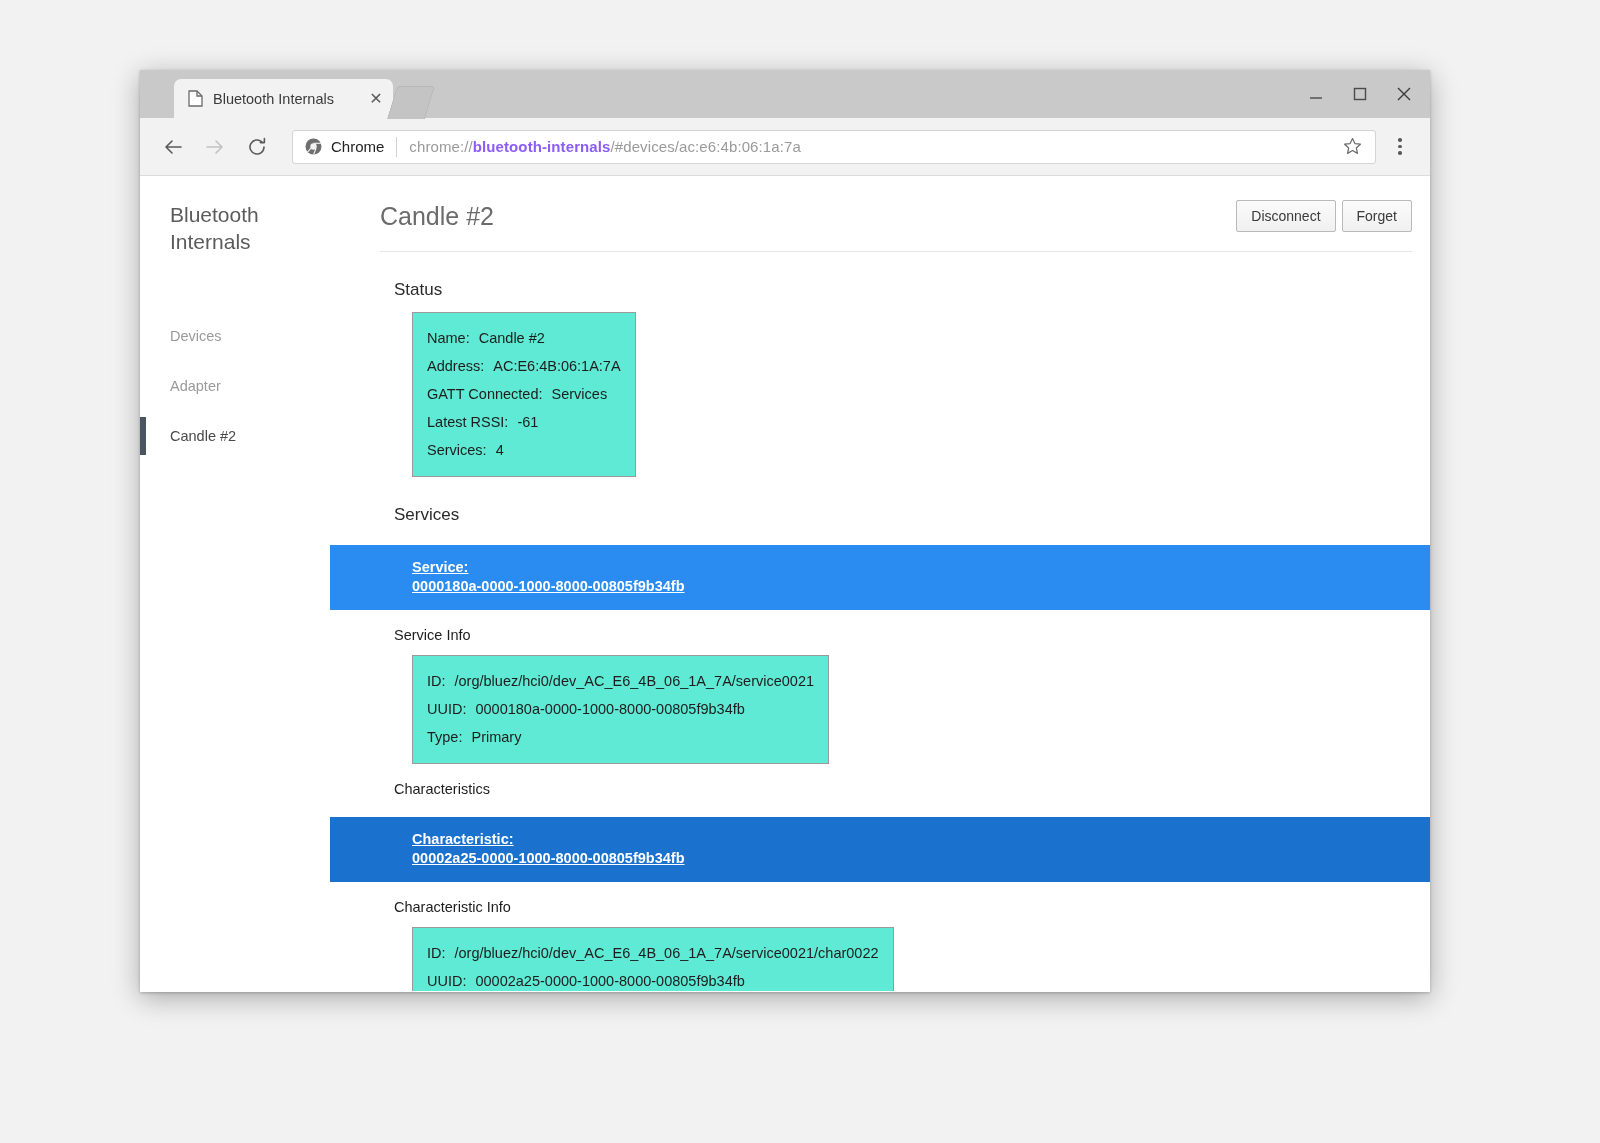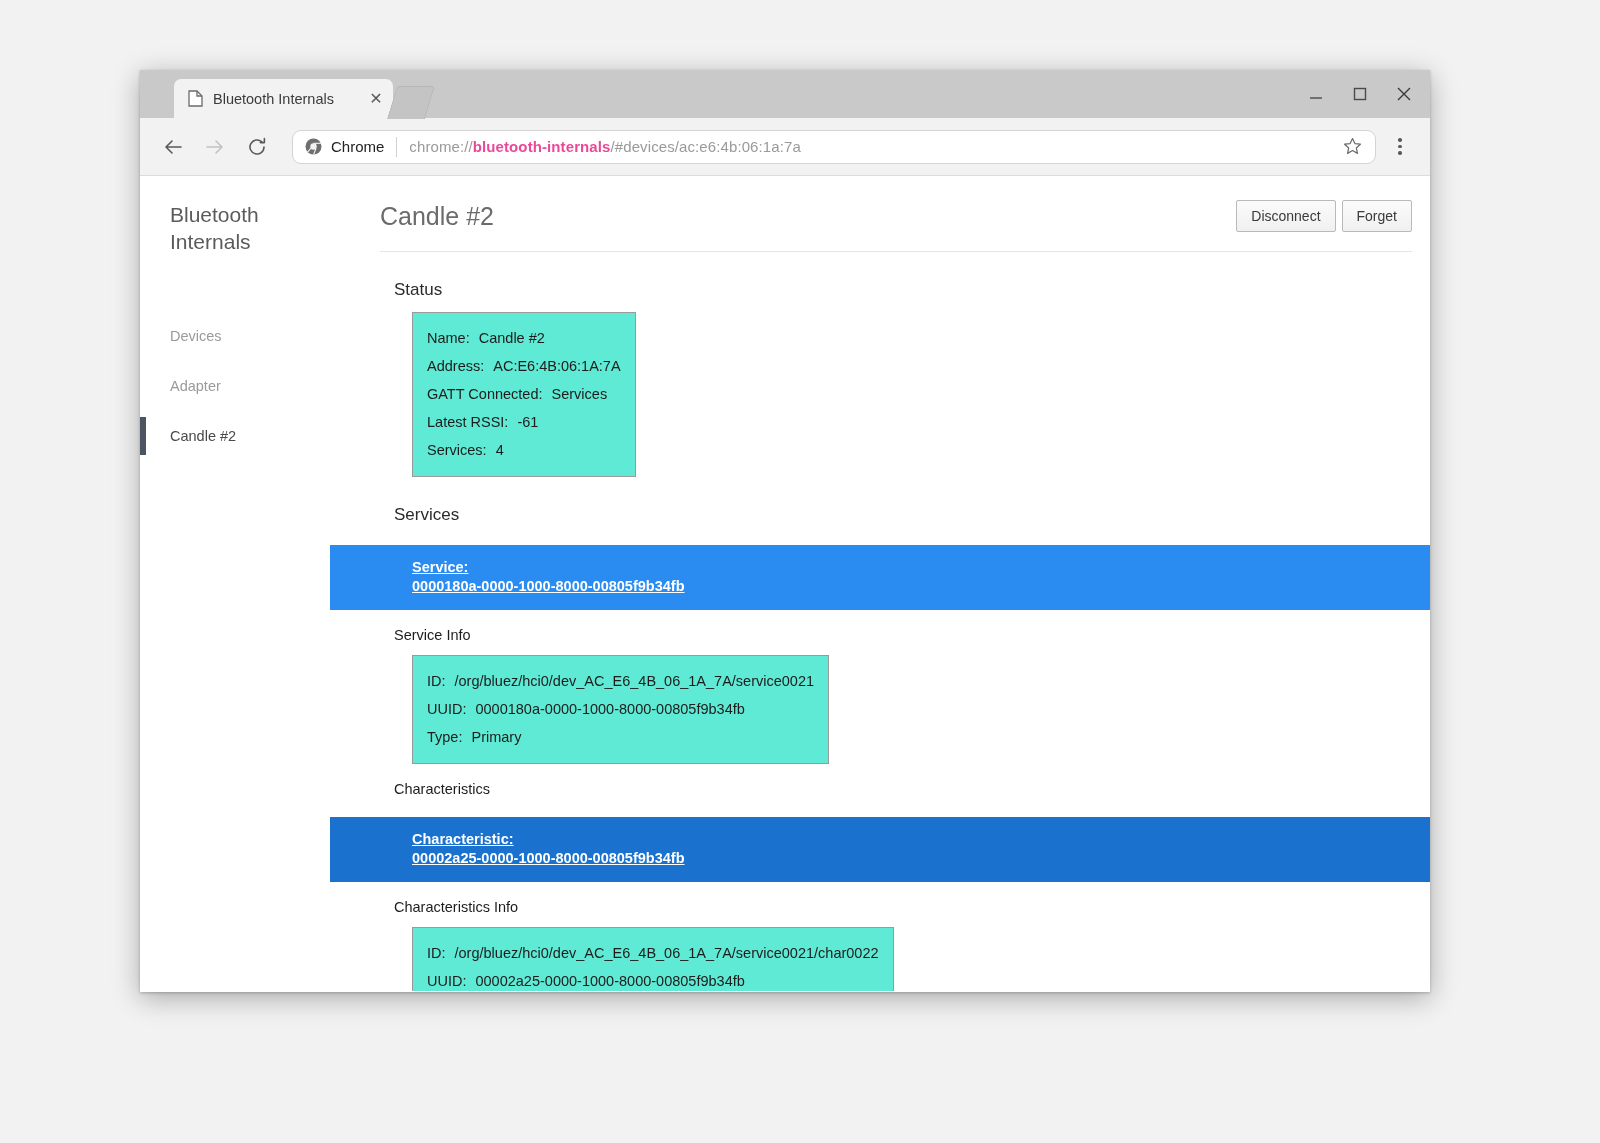--- a/index.html
+++ b/index.html
@@ -128,21 +128,21 @@
     display: flex;
     align-items: center;
     justify-content: center;
     flex: 0 0 auto;
   }
   #omnibox {
     flex: 1 1 auto;
     height: 34px;
     background: #ffffff;
     border: 1px solid #d4d4d4;
-    border-radius: 9px;
+    border-radius: 3px;
     margin-left: 14px;
     margin-right: 8px;
     display: flex;
     align-items: center;
     padding: 0 10px 0 12px;
     box-sizing: border-box;
   }
   #chrome-scheme-chip {
     display: flex;
     align-items: center;
@@ -160,21 +160,21 @@
     margin: 0 12px;
     flex: 0 0 auto;
   }
   #url-text {
     font-size: 15px;
     color: #9a9a9a;
     white-space: nowrap;
     flex: 1 1 auto;
     letter-spacing: 0.1px;
   }
-  #url-text b { color: #ec4899; font-weight: 700; }
+  #url-text b { color: #8b5cf6; font-weight: 700; }
   #bookmark-star {
     width: 26px;
     height: 26px;
     flex: 0 0 auto;
     display: flex;
     align-items: center;
     justify-content: center;
   }
   #menu-button {
     width: 32px;
@@ -482,21 +482,21 @@
         </div>
       </div>
 
       <div class="sub-title">Characteristics</div>
 
       <div class="banner" id="characteristic-banner" style="background: rgb(27, 114, 206);">
         <span class="bline">Characteristic:</span>
         <span class="bline">00002a25-0000-1000-8000-00805f9b34fb</span>
       </div>
 
-      <div class="sub-title">Characteristics Info</div>
+      <div class="sub-title">Characteristic Info</div>
       <div class="info-box">
         <div class="info-row">
           <span class="k">ID:</span><span class="v">/org/bluez/hci0/dev_AC_E6_4B_06_1A_7A/service0021/char0022</span>
         </div>
         <div class="info-row">
           <span class="k">UUID:</span><span class="v">00002a25-0000-1000-8000-00805f9b34fb</span>
         </div>
       </div>
 
       

